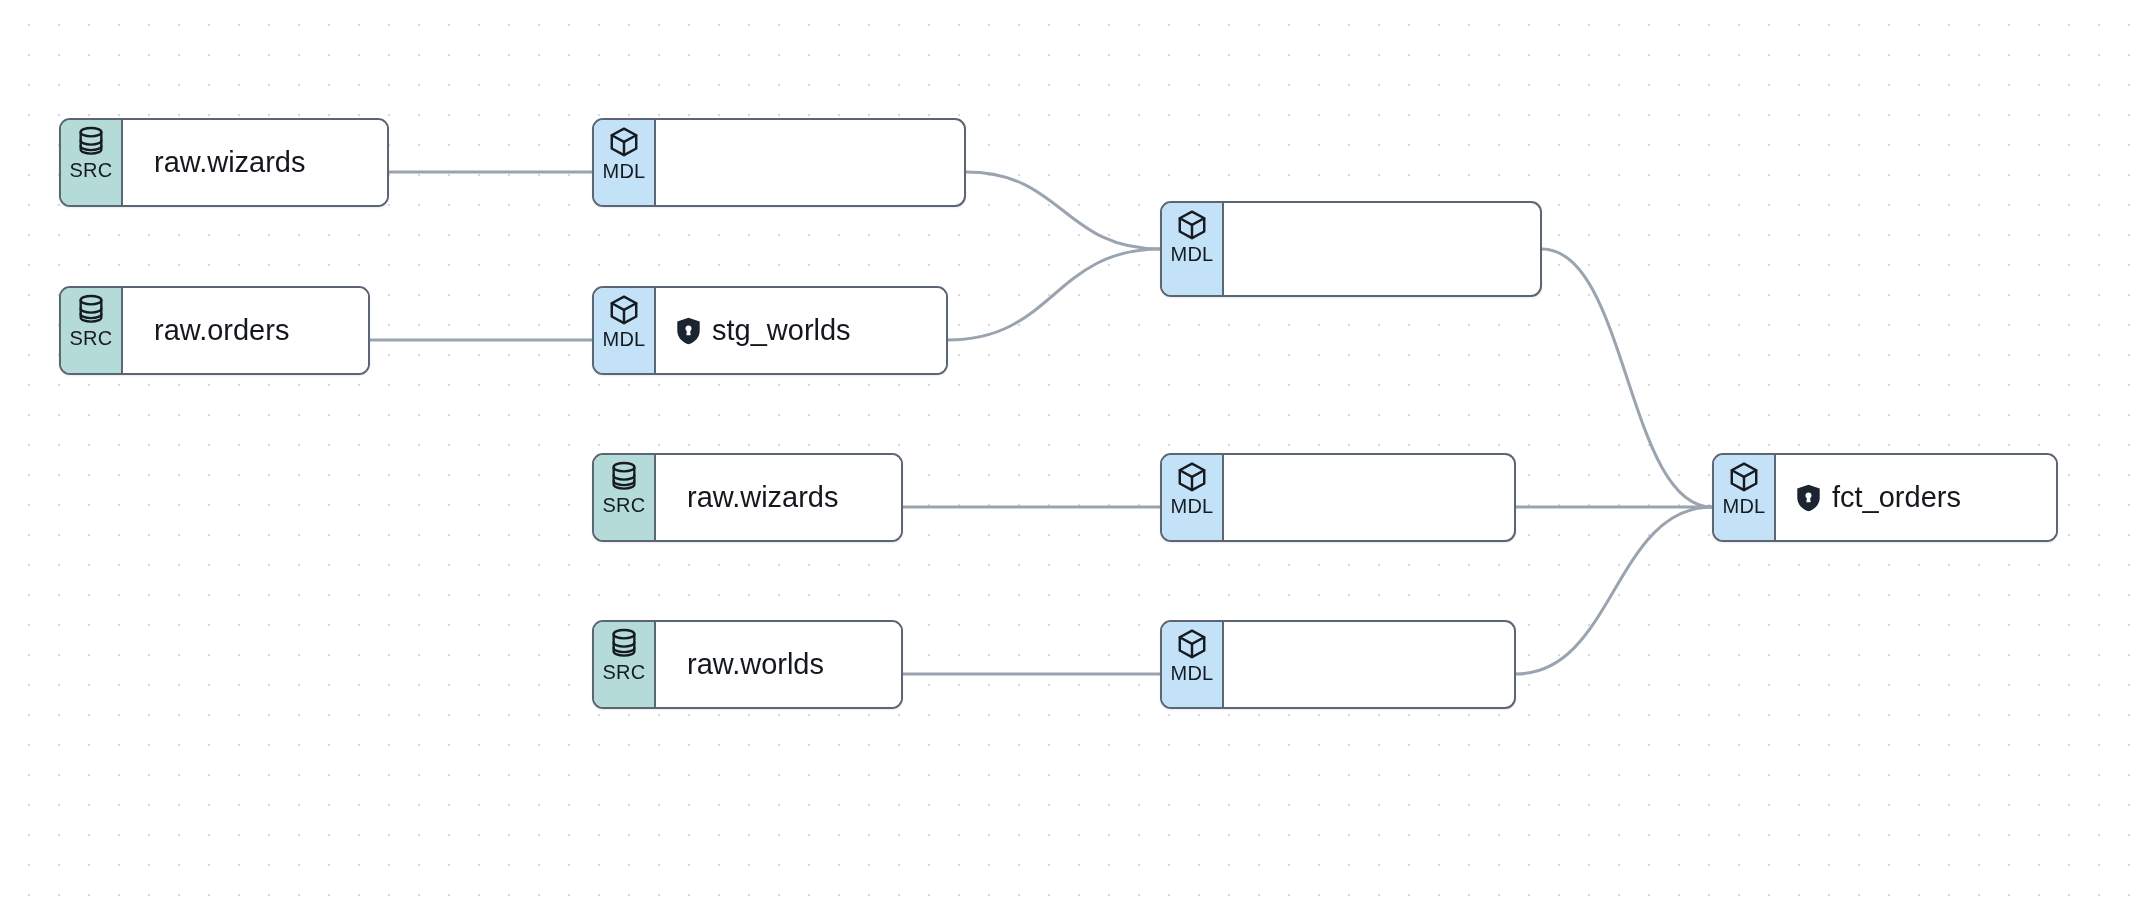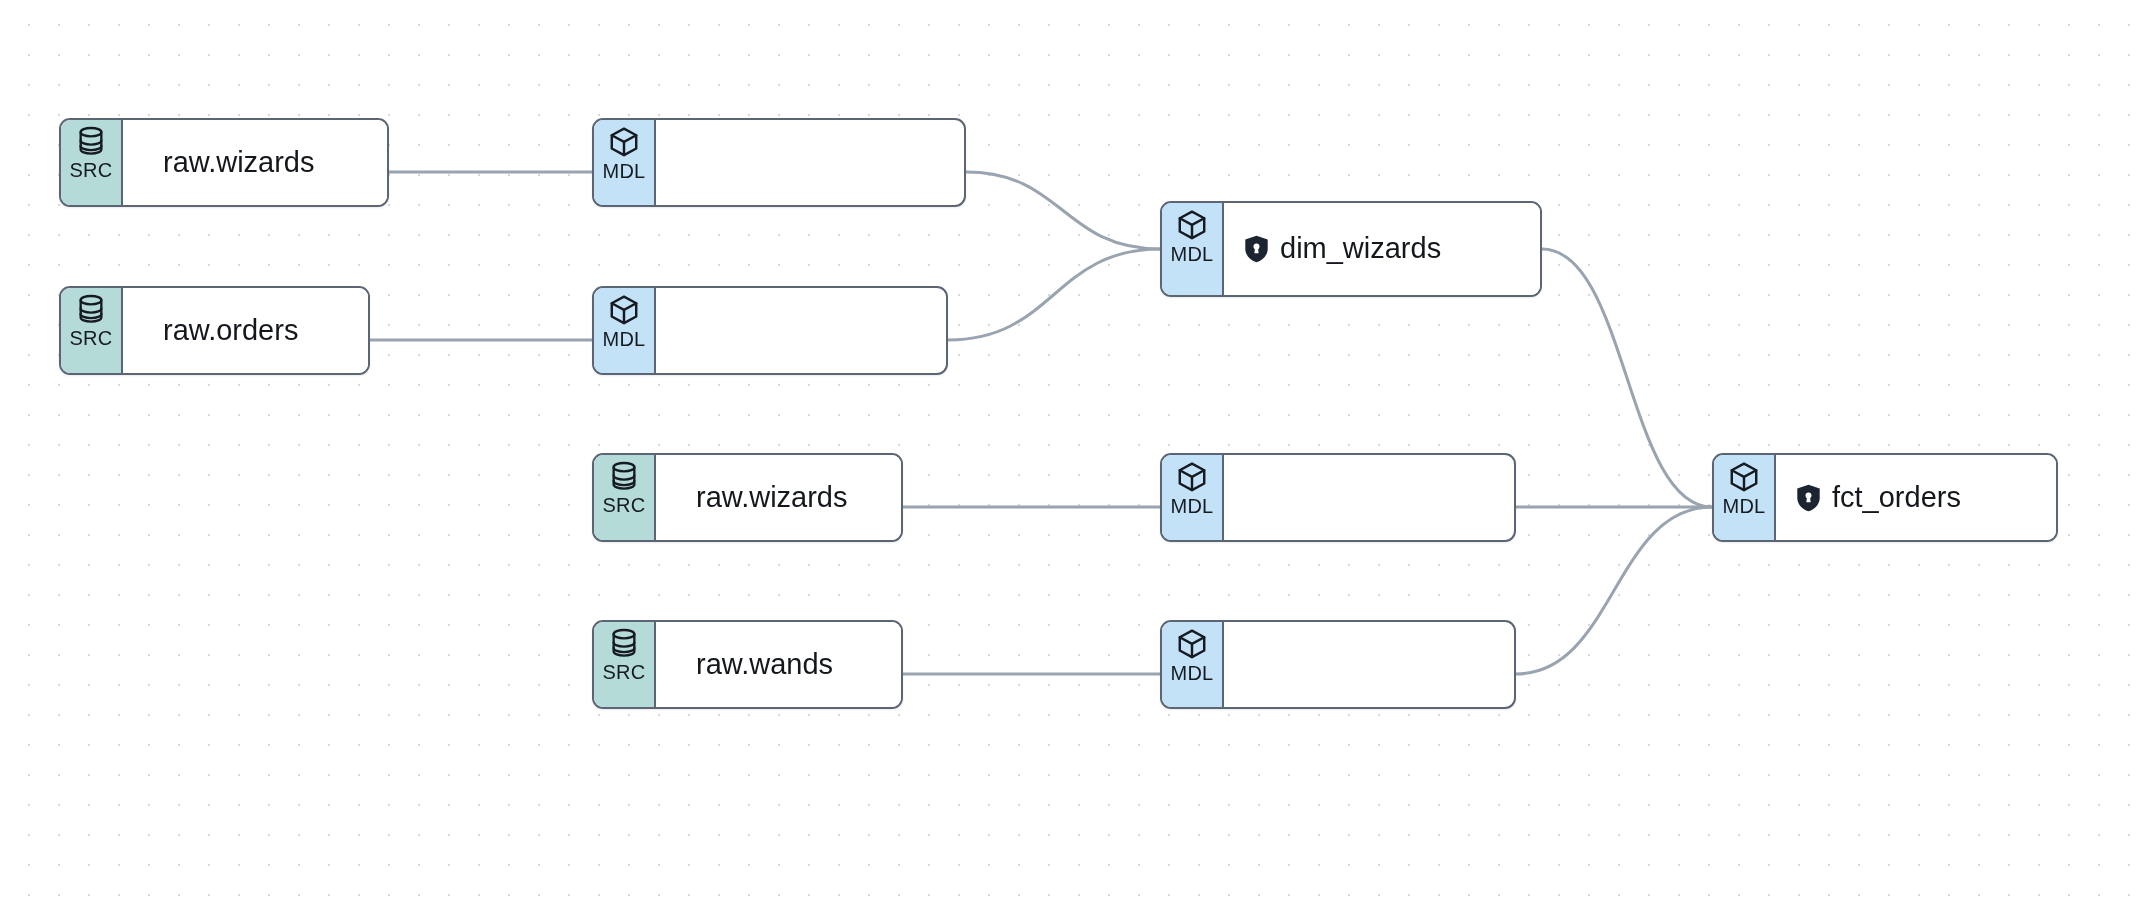--- a/index.html
+++ b/index.html
@@ -84,21 +84,21 @@
     flex: 1 1 auto;
     display: flex;
     flex-direction: row;
     align-items: center;
     justify-content: flex-start;
     gap: 11px;
     padding: 0 20px;
     background: #ffffff;
     min-width: 0;
   }
-  .node.src .node-body { justify-content: flex-start; padding-left: 40px; }
+  .node.src .node-body { justify-content: flex-start; padding-left: 31px; }
 
   .shield-icon {
     flex: 0 0 auto;
     line-height: 0;
   }
 
   .node-label {
     font-size: 29px;
     line-height: 1.1;
     color: #14181d;
@@ -178,91 +178,91 @@
     <svg width="30" height="32" viewBox="0 0 24 26" fill="none" stroke="#161b22" stroke-width="1.9" stroke-linecap="round" stroke-linejoin="round">
       <ellipse cx="12" cy="5" rx="8.4" ry="3.4"></ellipse>
       <path d="M3.6 5 v14 c0 1.88 3.76 3.4 8.4 3.4 s8.4 -1.52 8.4 -3.4 V5"></path>
       <path d="M3.6 11.7 c0 1.88 3.76 3.4 8.4 3.4 s8.4 -1.52 8.4 -3.4"></path>
       <path d="M3.6 16.2 c0 1.88 3.76 3.4 8.4 3.4 s8.4 -1.52 8.4 -3.4"></path>
     </svg>
   </span>
 <span class="badge-label">SRC</span>
         </div>
         <div class="node-body">
-          <span class="node-label">raw.wands</span>
+          <span class="node-label">raw.worlds</span>
         </div>
       </div>
       <div class="node mdl" style="left: 592px; top: 118px; width: 374px; height: 89px;">
         <div class="node-badge" style="background: rgb(195, 226, 247);">
   <span class="badge-icon">
     <svg width="32" height="33" viewBox="0 0 26 27" fill="none" stroke="#161b22" stroke-width="2" stroke-linecap="round" stroke-linejoin="round">
       <path d="M13 2.2 L23 7.6 V18.4 L13 23.8 L3 18.4 V7.6 Z"></path>
       <path d="M3 7.6 L13 13 L23 7.6"></path>
       <path d="M13 13 V23.8"></path>
     </svg>
   </span>
 <span class="badge-label">MDL</span>
         </div>
       </div>
       <div class="node mdl" style="left: 592px; top: 286px; width: 356px; height: 89px;">
-        <div class="node-badge" style="background: rgb(195, 226, 247);">
-  <span class="badge-icon">
-    <svg width="32" height="33" viewBox="0 0 26 27" fill="none" stroke="#161b22" stroke-width="2" stroke-linecap="round" stroke-linejoin="round">
-      <path d="M13 2.2 L23 7.6 V18.4 L13 23.8 L3 18.4 V7.6 Z"></path>
-      <path d="M3 7.6 L13 13 L23 7.6"></path>
-      <path d="M13 13 V23.8"></path>
-    </svg>
-  </span>
-<span class="badge-label">MDL</span>
-        </div>
-      </div>
-      <div class="node mdl" style="left: 1160px; top: 453px; width: 356px; height: 89px;">
-        <div class="node-badge" style="background: rgb(195, 226, 247);">
-  <span class="badge-icon">
-    <svg width="32" height="33" viewBox="0 0 26 27" fill="none" stroke="#161b22" stroke-width="2" stroke-linecap="round" stroke-linejoin="round">
-      <path d="M13 2.2 L23 7.6 V18.4 L13 23.8 L3 18.4 V7.6 Z"></path>
-      <path d="M3 7.6 L13 13 L23 7.6"></path>
-      <path d="M13 13 V23.8"></path>
-    </svg>
-  </span>
-<span class="badge-label">MDL</span>
-        </div>
-      </div>
-      <div class="node mdl" style="left: 1160px; top: 620px; width: 356px; height: 89px;">
-        <div class="node-badge" style="background: rgb(195, 226, 247);">
-  <span class="badge-icon">
-    <svg width="32" height="33" viewBox="0 0 26 27" fill="none" stroke="#161b22" stroke-width="2" stroke-linecap="round" stroke-linejoin="round">
-      <path d="M13 2.2 L23 7.6 V18.4 L13 23.8 L3 18.4 V7.6 Z"></path>
-      <path d="M3 7.6 L13 13 L23 7.6"></path>
-      <path d="M13 13 V23.8"></path>
-    </svg>
-  </span>
-<span class="badge-label">MDL</span>
-        </div>
-      </div>
-      <div class="node mdl" style="left: 1160px; top: 201px; width: 382px; height: 96px;">
         <div class="node-badge" style="background: rgb(195, 226, 247);">
   <span class="badge-icon">
     <svg width="32" height="33" viewBox="0 0 26 27" fill="none" stroke="#161b22" stroke-width="2" stroke-linecap="round" stroke-linejoin="round">
       <path d="M13 2.2 L23 7.6 V18.4 L13 23.8 L3 18.4 V7.6 Z"></path>
       <path d="M3 7.6 L13 13 L23 7.6"></path>
       <path d="M13 13 V23.8"></path>
     </svg>
   </span>
 <span class="badge-label">MDL</span>
         </div>
         <div class="node-body">
   <span class="shield-icon">
     <svg width="25" height="28" viewBox="0 0 20 23" fill="#1b2430">
       <path d="M10 0.6 L19.2 3.7 V11.3 C19.2 16.6 15.3 20.8 10 22.4 C4.7 20.8 0.8 16.6 0.8 11.3 V3.7 Z"></path>
       <circle cx="10" cy="9.4" r="2.45" fill="#ffffff"></circle>
       <path d="M8.82 9.9 h2.36 l0.55 5.1 h-3.46 Z" fill="#ffffff"></path>
     </svg>
   </span>
-<span class="node-label">dim_wizards</span>
+<span class="node-label">stg_worlds</span>
+        </div>
+      </div>
+      <div class="node mdl" style="left: 1160px; top: 453px; width: 356px; height: 89px;">
+        <div class="node-badge" style="background: rgb(195, 226, 247);">
+  <span class="badge-icon">
+    <svg width="32" height="33" viewBox="0 0 26 27" fill="none" stroke="#161b22" stroke-width="2" stroke-linecap="round" stroke-linejoin="round">
+      <path d="M13 2.2 L23 7.6 V18.4 L13 23.8 L3 18.4 V7.6 Z"></path>
+      <path d="M3 7.6 L13 13 L23 7.6"></path>
+      <path d="M13 13 V23.8"></path>
+    </svg>
+  </span>
+<span class="badge-label">MDL</span>
+        </div>
+      </div>
+      <div class="node mdl" style="left: 1160px; top: 620px; width: 356px; height: 89px;">
+        <div class="node-badge" style="background: rgb(195, 226, 247);">
+  <span class="badge-icon">
+    <svg width="32" height="33" viewBox="0 0 26 27" fill="none" stroke="#161b22" stroke-width="2" stroke-linecap="round" stroke-linejoin="round">
+      <path d="M13 2.2 L23 7.6 V18.4 L13 23.8 L3 18.4 V7.6 Z"></path>
+      <path d="M3 7.6 L13 13 L23 7.6"></path>
+      <path d="M13 13 V23.8"></path>
+    </svg>
+  </span>
+<span class="badge-label">MDL</span>
+        </div>
+      </div>
+      <div class="node mdl" style="left: 1160px; top: 201px; width: 382px; height: 96px;">
+        <div class="node-badge" style="background: rgb(195, 226, 247);">
+  <span class="badge-icon">
+    <svg width="32" height="33" viewBox="0 0 26 27" fill="none" stroke="#161b22" stroke-width="2" stroke-linecap="round" stroke-linejoin="round">
+      <path d="M13 2.2 L23 7.6 V18.4 L13 23.8 L3 18.4 V7.6 Z"></path>
+      <path d="M3 7.6 L13 13 L23 7.6"></path>
+      <path d="M13 13 V23.8"></path>
+    </svg>
+  </span>
+<span class="badge-label">MDL</span>
         </div>
       </div>
       <div class="node mdl" style="left: 1712px; top: 453px; width: 346px; height: 89px;">
         <div class="node-badge" style="background: rgb(195, 226, 247);">
   <span class="badge-icon">
     <svg width="32" height="33" viewBox="0 0 26 27" fill="none" stroke="#161b22" stroke-width="2" stroke-linecap="round" stroke-linejoin="round">
       <path d="M13 2.2 L23 7.6 V18.4 L13 23.8 L3 18.4 V7.6 Z"></path>
       <path d="M3 7.6 L13 13 L23 7.6"></path>
       <path d="M13 13 V23.8"></path>
     </svg>

